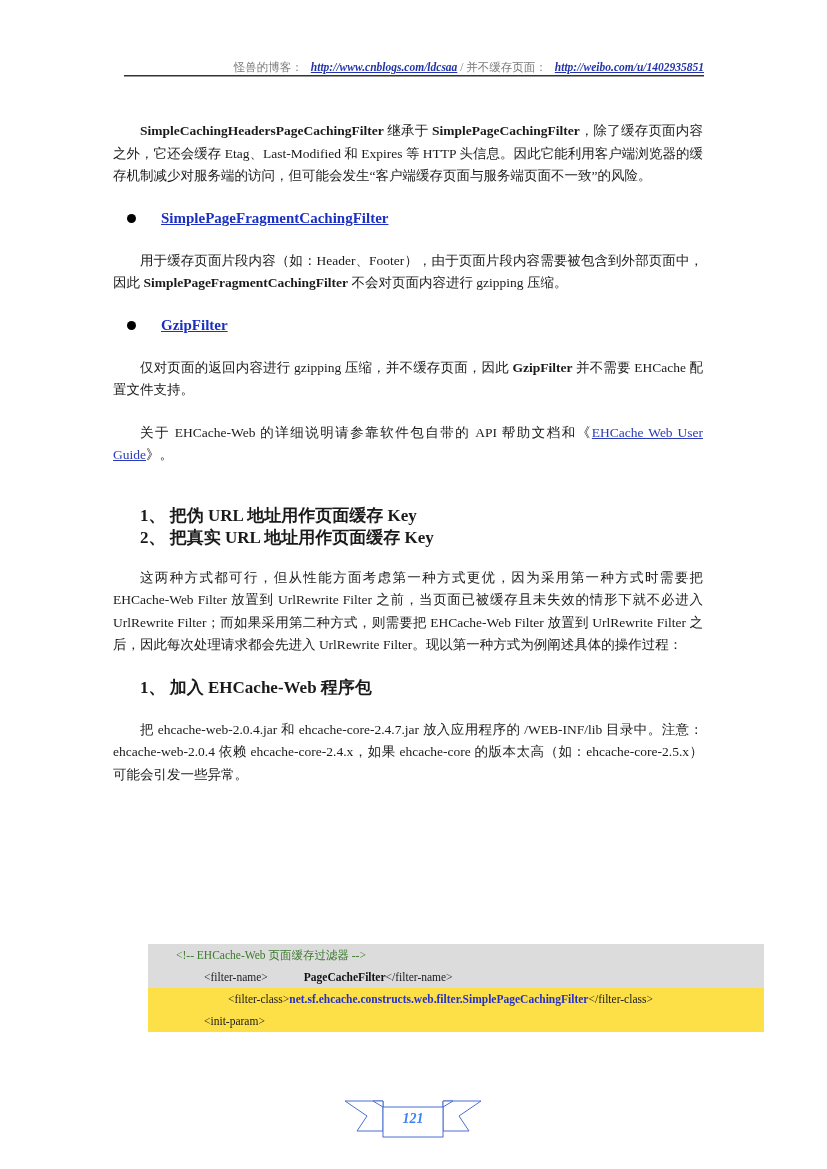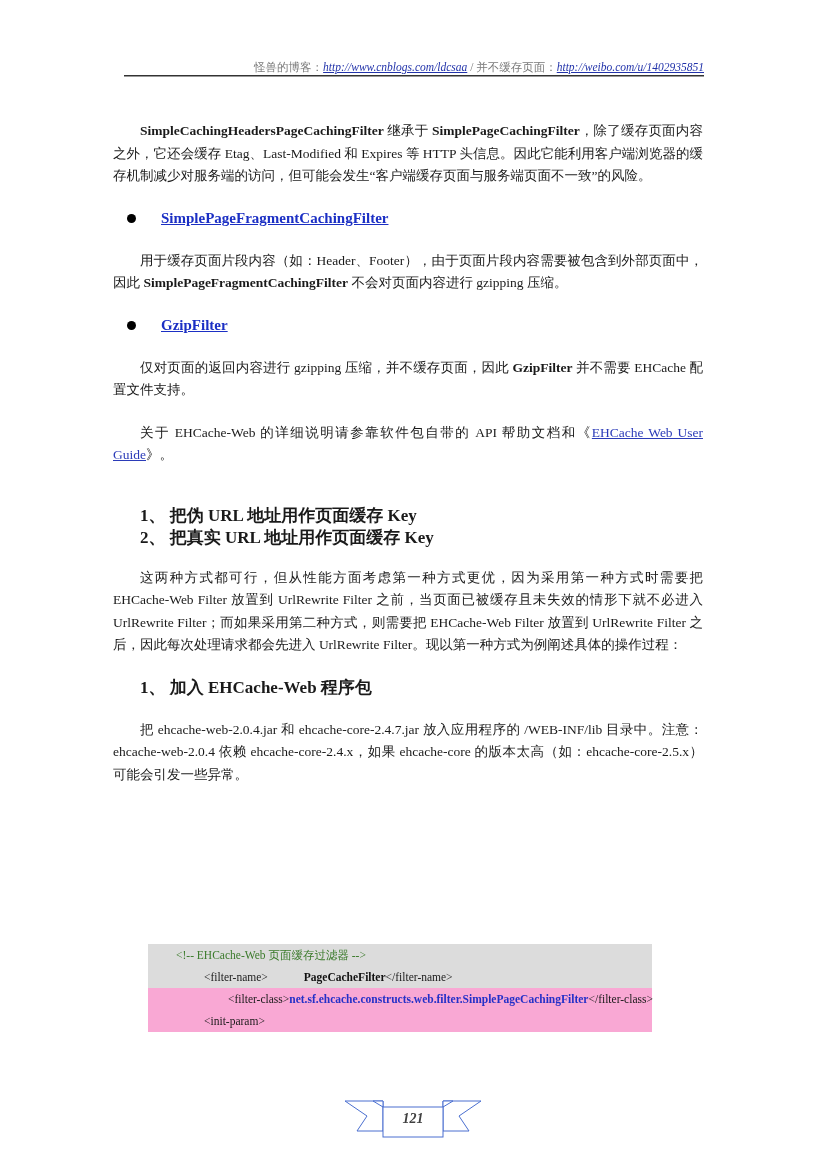--- a/index.html
+++ b/index.html
@@ -1,44 +1,44 @@
 <!DOCTYPE html>
 <html><head>
 <meta charset="utf-8">
 <style>
   html, body { margin: 0; padding: 0; background: #ffffff; }
   body { width: 827px; height: 1169px; position: relative; overflow: hidden;
          font-family: "Liberation Serif", "DejaVu Serif", serif; color: #1a1a1a; }
   .header { position: absolute; left: 124px; top: 60px; width: 580px; text-align: right;
             font-size: 11.5px; color: #7a7a7a; }
-  .header a { color: #2233aa; font-style: italic; font-weight: normal; text-decoration: underline; }
+  .header a { color: #2233aa; font-style: italic; font-weight: bold; text-decoration: underline; margin-left: 8px; }
   .header-rule { position: absolute; left: 124px; top: 75px; width: 580px; height: 1px;
                  background: #333; border-bottom: 1px solid #999; }
   .content { position: absolute; left: 113px; top: 120px; width: 590px; font-size: 13.5px; line-height: 22.5px; }
   p { margin: 0; text-align: justify; text-indent: 27px; }
   .gap { height: 20px; }
   .bullet { display: flex; align-items: center; padding-left: 14px; height: 22px; margin: 0; }
   .bullet .dot { width: 9px; height: 9px; border-radius: 50%; background: #000; margin-right: 25px; }
   .bullet a { color: #1b2fc4; font-weight: bold; text-decoration: underline; font-size: 15px; }
   a.inline-link { color: #2b3bb8; text-decoration: underline; }
   b { font-weight: bold; }
   .step { padding-left: 27px; font-weight: bold; font-size: 17px; line-height: 22px; }
-  .code { position: absolute; left: 148px; top: 944px; width: 504px; background: #dcdcdc;
+  .code { position: absolute; left: 148px; top: 944px; width: 616px; background: #dcdcdc;
           font-size: 11.5px; line-height: 22px; }
   .code .row { height: 22px; white-space: nowrap; }
-  .code .row.light { background: #f9a8d4; }
+  .code .row.light { background: #fde047; }
   .code .comment { color: #3a7a2a; }
   .code .kw { font-weight: bold; color: #111; margin-left: 36px; }
   .code .cls { font-weight: bold; color: #2430c8; }
   .indent0 { padding-left: 28px; }
   .indent1 { padding-left: 56px; }
   .indent2 { padding-left: 80px; }
   .pageno { position: absolute; left: 343px; top: 1093px; width: 140px; height: 46px; }
   .pageno-label { position: absolute; left: 383px; top: 1111px; width: 60px; text-align: center;
-                  font-style: italic; font-weight: bold; font-size: 14px; color: #404040; }
+                  font-style: italic; font-weight: bold; font-size: 14px; color: #3b82f6; }
 </style>
 </head>
 <body>
 
 <div class="header">
   <span>怪兽的博客：</span><a>http://www.cnblogs.com/ldcsaa</a><span> / </span><span>并不缓存页面：</span><a>http://weibo.com/u/1402935851</a>
 </div>
 <div class="header-rule"></div>
 
 <div class="content">

